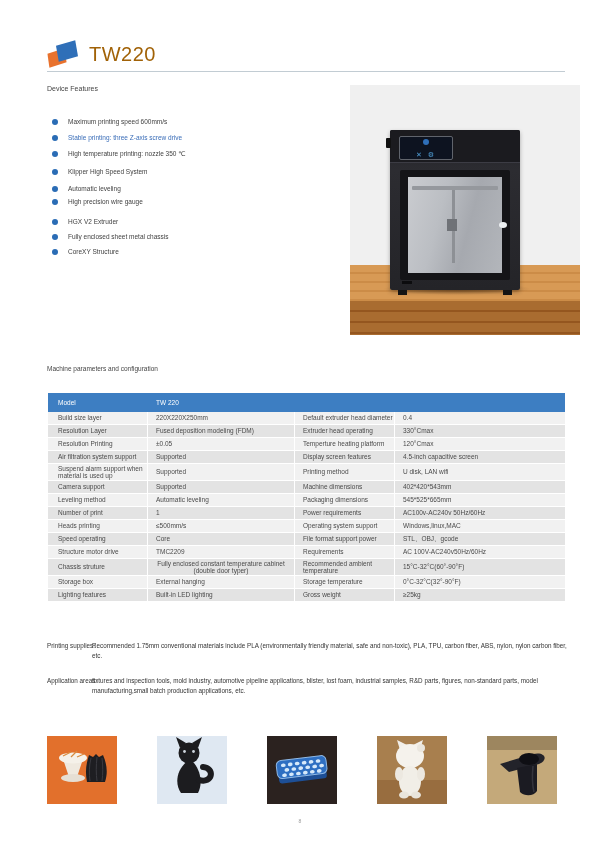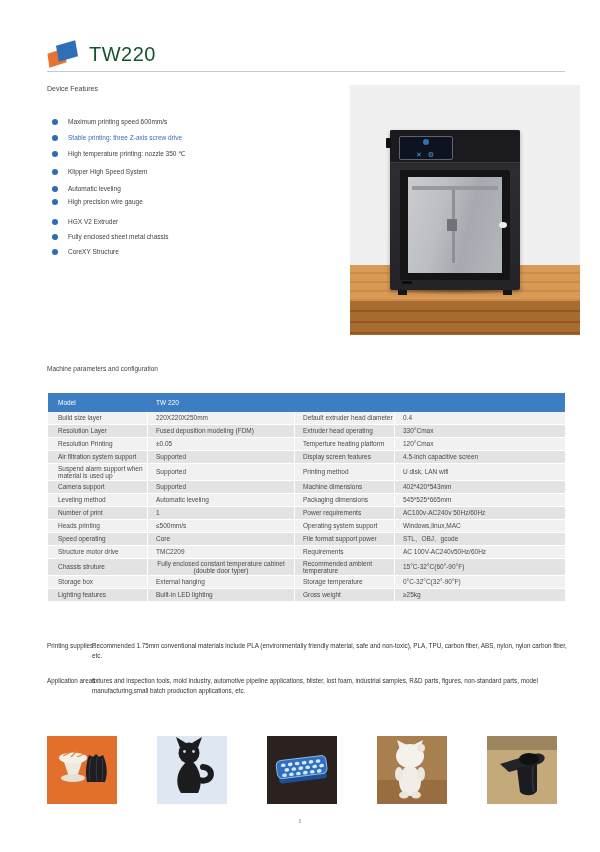--- a/index.html
+++ b/index.html
@@ -3,21 +3,21 @@
 <meta charset="utf-8">
 <style>
   html,body{margin:0;padding:0;background:#fff;}
   .page{position:relative;width:600px;height:852px;background:#ffffff;overflow:hidden;
         font-family:"Liberation Sans","DejaVu Sans",sans-serif;color:#333;}
 
   
   .logo{position:absolute;left:48px;top:41px;width:34px;height:30px;}
   .logo .sq-orange{position:absolute;left:0;top:10px;width:18px;height:14px;background:#e8722e;transform:rotate(-18deg) skewX(-10deg);}
   .logo .sq-blue{position:absolute;left:9px;top:2px;width:20px;height:16px;background:#2f6fb8;transform:rotate(-16deg) skewX(-6deg);}
-  .title{position:absolute;left:89px;top:43px;font-size:20px;letter-spacing:.5px;color:#14532d;}
+  .title{position:absolute;left:89px;top:43px;font-size:20px;letter-spacing:.5px;color:#a16207;}
   .rule{position:absolute;left:47px;top:71px;width:518px;height:1px;background:#c2ccd3;}
 
   
   .features-head{position:absolute;left:47px;top:85px;font-size:7px;color:#444;}
   .feature{position:absolute;left:52px;display:flex;align-items:center;}
   .feature .dot{width:6px;height:6px;border-radius:50%;background:#2a6cb5;flex:0 0 auto;}
   .feature .lbl{margin-left:10px;font-size:6.5px;color:#3f3f3f;}
   .feature.hl .lbl{color:#3a6db8;}
   .f0{top:118px}.f1{top:134px}.f2{top:150px}.f3{top:168px}.f4{top:185px}
   .f5{top:198px}.f6{top:218px}.f7{top:233px}.f8{top:248px}

